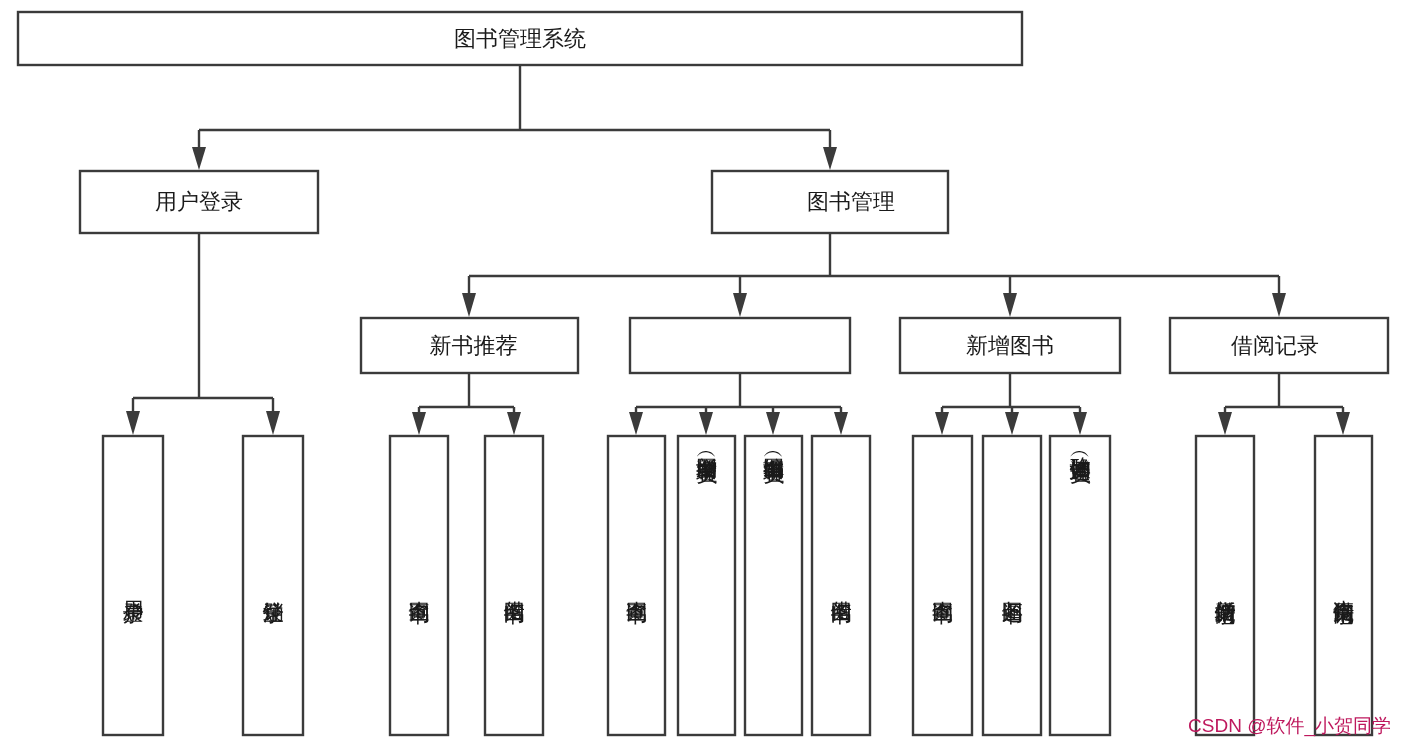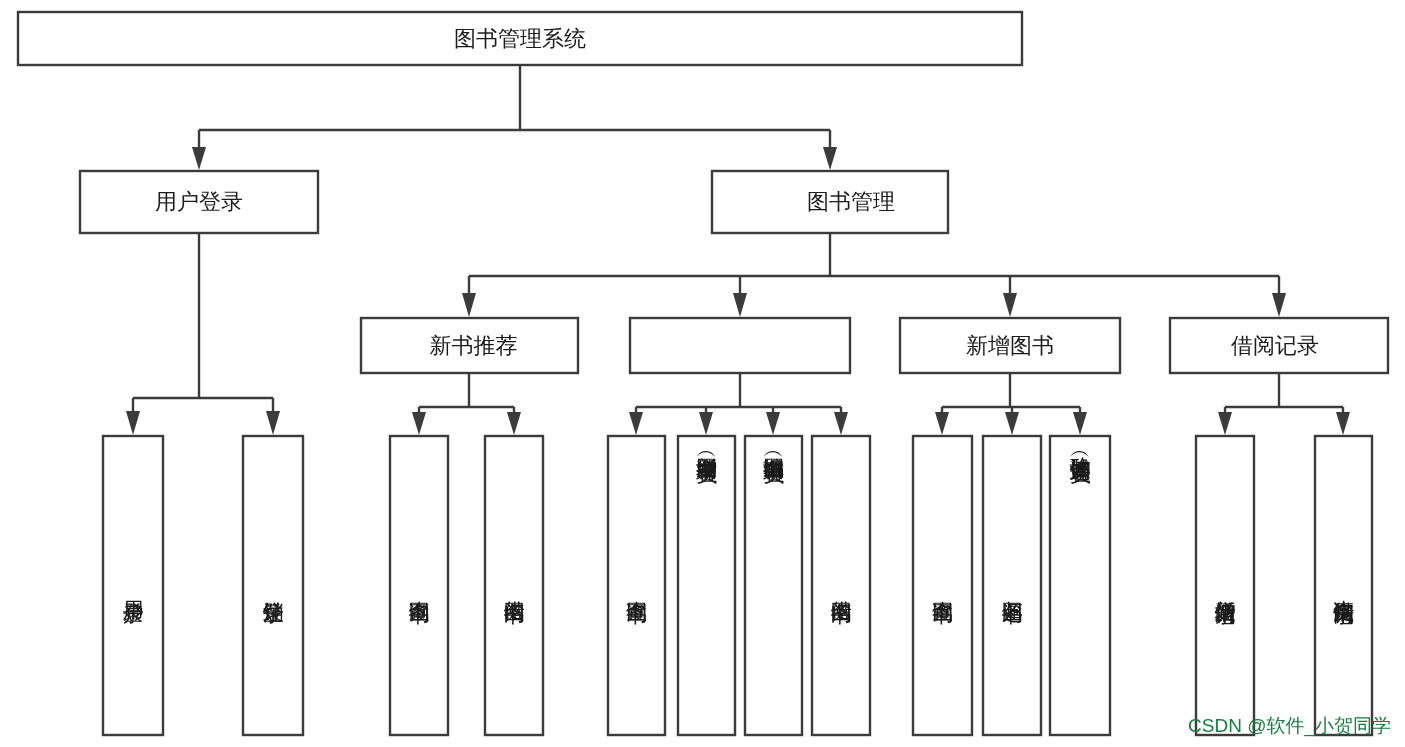--- a/index.html
+++ b/index.html
@@ -71,21 +71,21 @@
     font-size: 22px;
     color: #1a1a1a;
     white-space: nowrap;
   }
   .watermark {
     position: absolute;
     right: 14px;
     bottom: 8px;
     font-family: "Liberation Sans", "DejaVu Sans", sans-serif;
     font-size: 19px;
-    color: #15803d;
+    color: #be185d;
     white-space: nowrap;
     user-select: none;
   }
 </style>
 </head>
 <body>
 
 <div id="diagram-root">
 
   <svg class="flow-canvas" viewBox="0 0 1405 747" xmlns="http://www.w3.org/2000/svg">

